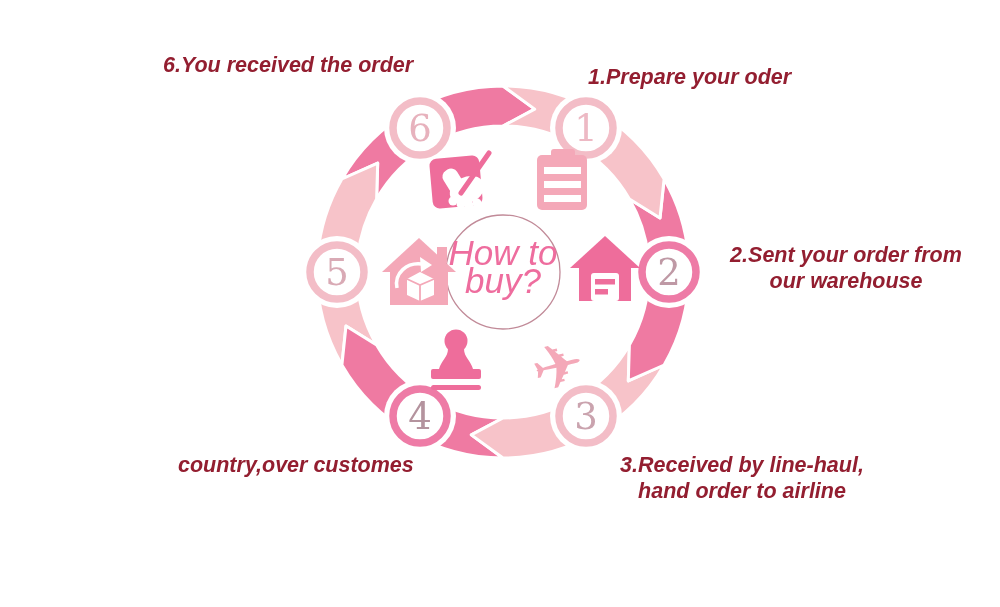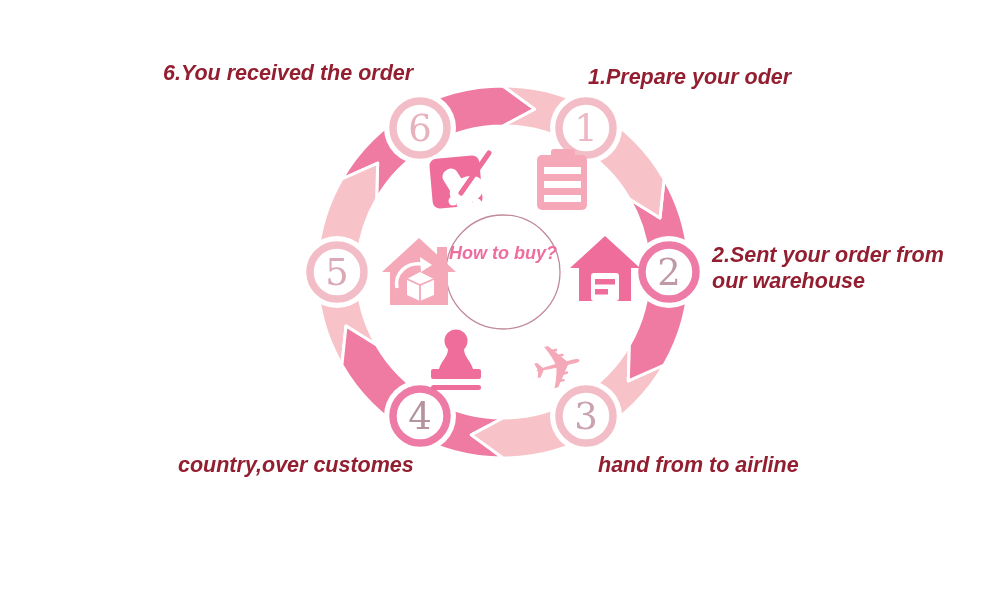--- a/index.html
+++ b/index.html
@@ -2,23 +2,23 @@
 <html><head>
 <meta charset="utf-8">
 <style>
   html,body{margin:0;padding:0;background:#fff;}
   #stage{position:relative;width:1000px;height:607px;background:#fff;overflow:hidden;
          font-family:"Liberation Sans",sans-serif;}
   #diagram-svg{position:absolute;left:0;top:0;}
   .step-label{position:absolute;font-weight:700;font-style:italic;
               font-size:21.5px;line-height:26px;white-space:nowrap;}
   .step-label span{display:block;}
-  .align-center{}
+  .align-center{text-align:center;}
   #center-title{position:absolute;left:443px;top:239px;width:120px;text-align:center;
-                font-weight:700;font-style:italic;font-size:18px;line-height:28px;}
+                font-weight:400;font-style:italic;font-size:35px;line-height:28px;}
   .num-text{font-family:"DejaVu Serif",serif;font-size:37px;}
   .plane-text{font-family:"DejaVu Sans",sans-serif;font-size:62px;}
 </style>
 </head>
 <body>
 
 <div id="stage">
 
   <svg id="diagram-svg" width="1000" height="607" viewBox="0 0 1000 607">
 
@@ -123,25 +123,26 @@
   <div class="step-label" style="left: 588px; top: 64px; color: rgb(147, 30, 48);">
     <span>1.Prepare your oder</span>
   </div>
 
   <div class="step-label align-center" style="left: 712px; top: 242px; width: 268px; color: rgb(147, 30, 48);">
     <span>2.Sent your order from</span>
     <span>our warehouse</span>
   </div>
 
   <div class="step-label align-center" style="left: 598px; top: 452px; width: 288px; color: rgb(147, 30, 48);">
-    <span>hand from to airline</span>
+    <span>3.Received by line-haul,</span>
+    <span>hand order to airline</span>
   </div>
 
   <div class="step-label" style="left: 178px; top: 452px; color: rgb(147, 30, 48);">
     <span>country,over customes</span>
   </div>
 
 
-  <div class="step-label" style="left: 163px; top: 60px; color: rgb(147, 30, 48);">
+  <div class="step-label" style="left: 163px; top: 52px; color: rgb(147, 30, 48);">
     <span>6.You received the order</span>
   </div>
 
 </div>
 
 </body></html>

